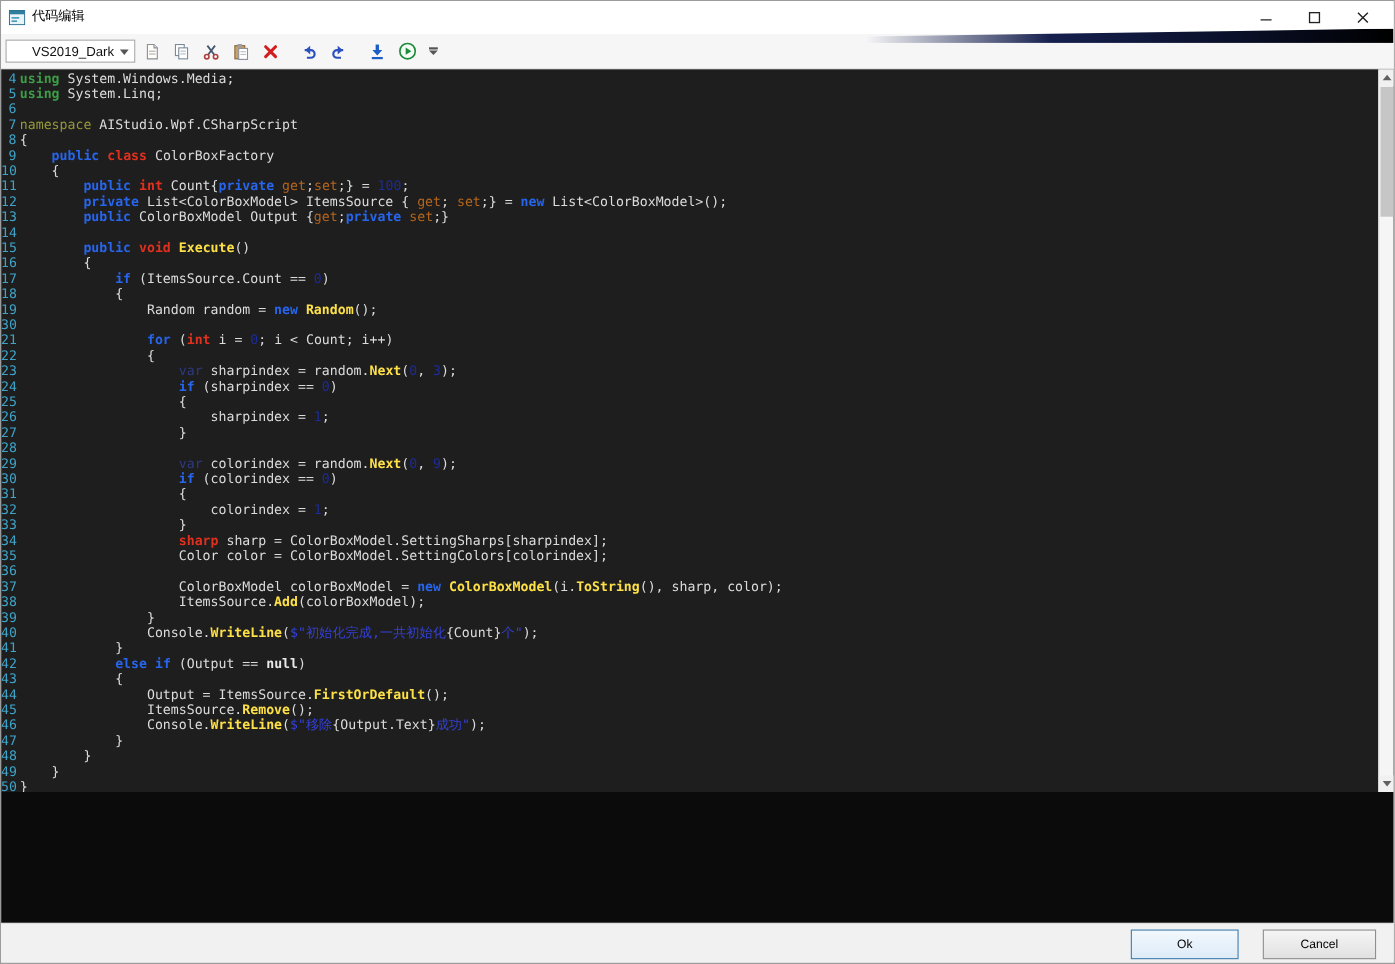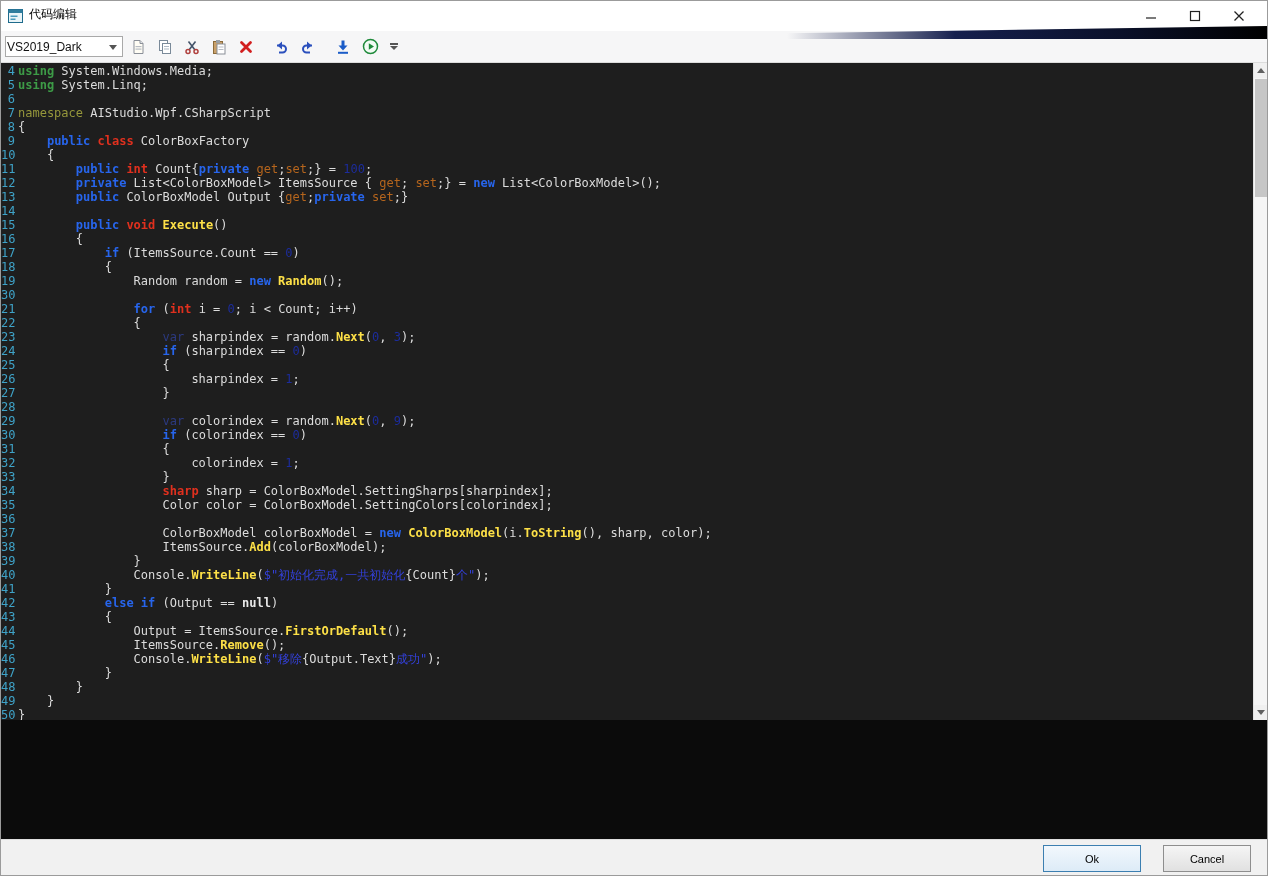--- a/index.html
+++ b/index.html
@@ -12,21 +12,21 @@
   .app-icon { margin:0 6px 0 7px; display:flex; }
   .window-title { font-size:12px; color:#000; margin-top:-3px; }
   .win-controls { position:absolute; right:6px; top:4px; display:flex; }
   .win-btn { width:44px; height:22px; display:flex; align-items:center; justify-content:center; background:transparent; border:none; cursor:pointer; }
   .title-gradient { position:absolute; right:0; top:25px; width:480px; height:13px;
       background:linear-gradient(to right, rgba(20,32,80,0) 0%, #16204E 35%, #0A1029 70%, #000 100%);
       clip-path:polygon(0 55%, 100% 0, 100% 100%, 0 100%); pointer-events:none; z-index:5; }
 
   
   .toolbar { height:32px; background:#F6F6F7; border-bottom:1px solid #DCDCDC; display:flex; align-items:center; padding-left:4px; position:relative; }
-  .combo { width:118px; height:21px; background:#fff; border:1px solid #A9A9A9; display:flex; align-items:center; padding-left:1px; position:relative; font-size:12px; color:#111; cursor:default; }
+  .combo { width:118px; height:21px; background:#fff; border:1px solid #A9A9A9; display:flex; align-items:center; padding-left:23px; position:relative; font-size:12px; color:#111; cursor:default; }
   .combo .chev { position:absolute; right:5px; top:8px; width:0; height:0; border-left:4px solid transparent; border-right:4px solid transparent; border-top:5px solid #555; }
   .tb-btn { width:24px; height:24px; margin-left:3px; background:transparent; border:none; display:flex; align-items:center; justify-content:center; cursor:pointer; }
   .tb-gap { width:8px; }
   .overflow-grip { margin-left:6px; width:12px; display:flex; flex-direction:column; align-items:center; cursor:pointer; }
   .overflow-grip .bar { width:8px; height:2px; background:#555; margin-bottom:1px; }
   .overflow-grip .chv { width:0; height:0; border-left:4px solid transparent; border-right:4px solid transparent; border-top:4px solid #555; }
 
   
   .editor-wrap { position:relative; height:657px; background:#1E1E1E; overflow:hidden; }
   .editor { position:absolute; left:0; top:0; right:14px; bottom:0; overflow:hidden; padding-top:1px;
@@ -52,21 +52,21 @@
   .scroll-arrow.up { top:0; } .scroll-arrow.down { bottom:0; }
   .tri-up { width:0; height:0; border-left:4px solid transparent; border-right:4px solid transparent; border-bottom:5px solid #606060; }
   .tri-down { width:0; height:0; border-left:4px solid transparent; border-right:4px solid transparent; border-top:5px solid #606060; }
   .scroll-thumb { position:absolute; left:1px; top:16px; width:12px; height:118px; background:#C6C6C6; cursor:pointer; }
 
   
   .bottom-panel { height:119px; background:#0B0B0B; }
   .footer { height:38px; background:#F1F1F1; border-top:1px solid #DFDFDF; display:flex; align-items:center; justify-content:flex-end; padding-right:16px; }
   .btn { height:27px; font-size:11px; color:#000; cursor:pointer; font-family:"Liberation Sans", sans-serif; }
   .btn-ok { width:98px; margin-right:22px; background:linear-gradient(#F2F8FD,#DDEBF7); border:1px solid #3C7FB1; }
-  .btn-cancel { width:88px; background:linear-gradient(#F5F5F5,#E1E1E1); border:1px solid #8E8E8E; }
+  .btn-cancel { width:103px; background:linear-gradient(#F5F5F5,#E1E1E1); border:1px solid #8E8E8E; }
 
   svg { display:block; }
 </style>
 </head>
 <body>
 
 <div class="window">
 
   <div class="titlebar">
     <span class="app-icon">

